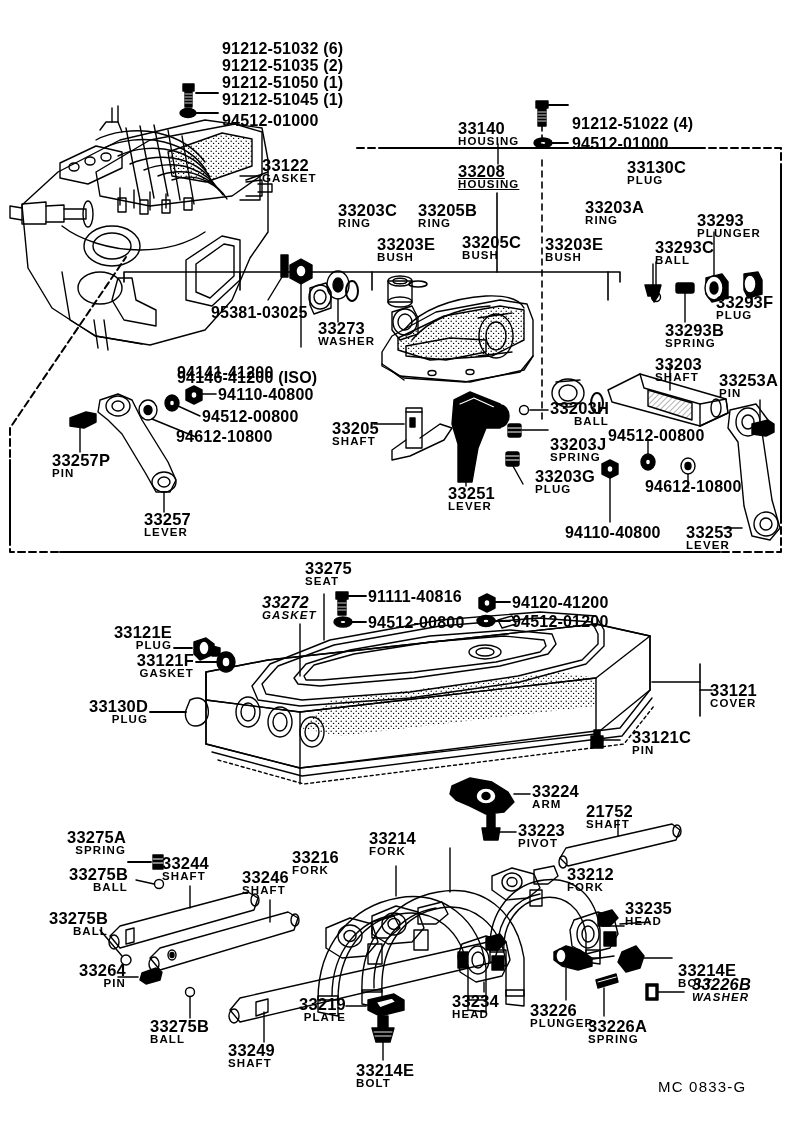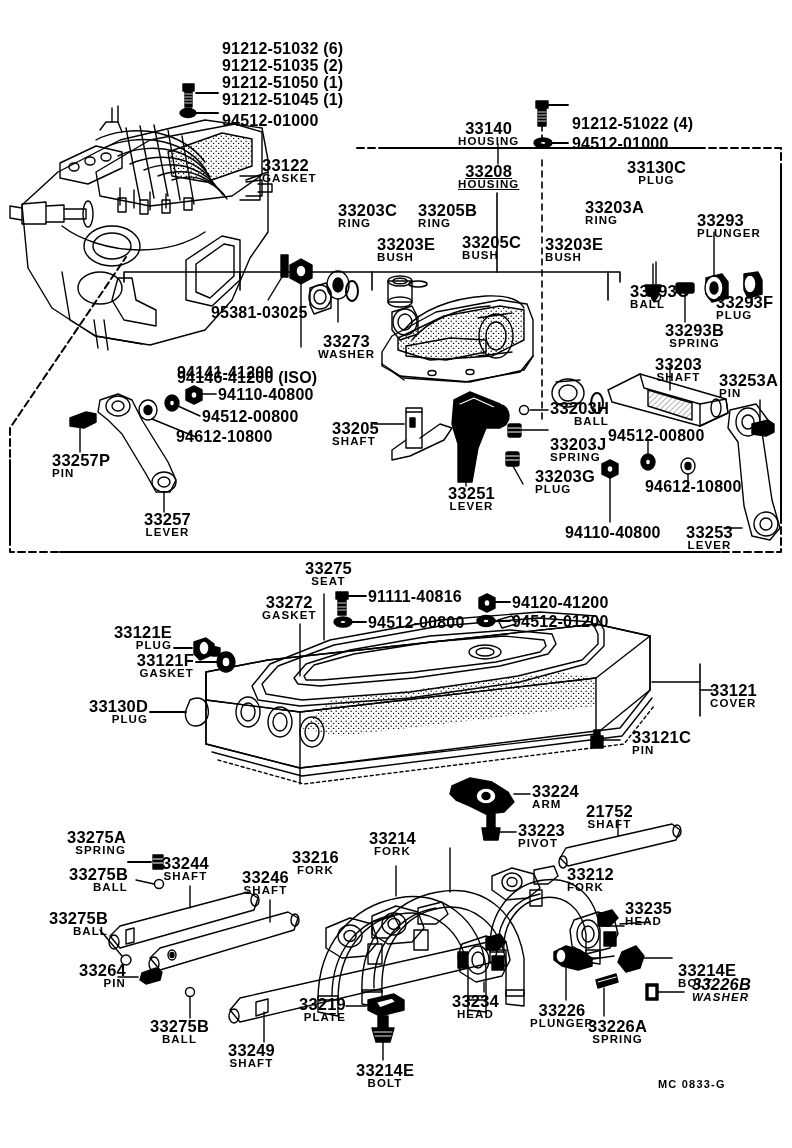--- a/index.html
+++ b/index.html
@@ -28,36 +28,36 @@
     font-weight:700;
     letter-spacing:0.2px;
   }
   .lab .nm{
     display:block;
     font-size:11.5px;
     font-weight:700;
     letter-spacing:1.1px;
     margin-top:0px;
   }
-  .lab.c{text-align:center;}
+  .lab.c{text-align:left;}
   .lab.r{text-align:right;}
   
   .pn{
     position:absolute;
     font-size:16px;
     font-weight:700;
     white-space:nowrap;
     letter-spacing:0.2px;
   }
   
   svg.over{position:absolute;left:0;top:0;width:792px;height:1148px;pointer-events:none;}
   .footer{
     position:absolute;
-    font-size:11px;
-    font-weight:700;
+    font-size:15px;
+    font-weight:400;
     letter-spacing:1.2px;
     white-space:nowrap;
   }
 </style>
 </head>
 <body>
 
 <div id="sheet">
 
   <svg class="over" viewBox="0 0 792 1148">
@@ -689,21 +689,21 @@
     <span class="nm">BUSH</span>
   </div>
   <div class="lab" style="left:462px;top:234px;">
     <span class="num">33205C</span>
     <span class="nm">BUSH</span>
   </div>
   <div class="lab" style="left:545px;top:236px;">
     <span class="num">33203E</span>
     <span class="nm">BUSH</span>
   </div>
-  <div class="lab" style="left:630px;top:239px;margin-top:44px;">
+  <div class="lab" style="left:655px;top:239px;">
     <span class="num">33293C</span>
     <span class="nm">BALL</span>
   </div>
   <div class="lab" style="left:716px;top:294px;">
     <span class="num">33293F</span>
     <span class="nm">PLUG</span>
   </div>
   <div class="lab c" style="left:665px;top:322px;">
     <span class="num">33293B</span>
     <span class="nm">SPRING</span>
@@ -711,21 +711,21 @@
   <div class="lab c" style="left:655px;top:356px;">
     <span class="num">33203</span>
     <span class="nm">SHAFT</span>
   </div>
   <div class="lab" style="left:719px;top:372px;">
     <span class="num">33253A</span>
     <span class="nm">PIN</span>
   </div>
 
   <div class="pn" style="left:211px;top:304px;">95381-03025</div>
-  <div class="lab c" style="left:318px;top:320px;margin-top:13px;">
+  <div class="lab c" style="left:318px;top:320px;">
     <span class="num">33273</span>
     <span class="nm">WASHER</span>
   </div>
   <div class="pn" style="left:177px;top:347px;margin-top:22px;">94146-41200 (ISO)</div>
   <div class="pn" style="left:177px;top:364px;">94141-41200</div>
 
   <div class="pn" style="left:218px;top:386px;">94110-40800</div>
   <div class="pn" style="left:202px;top:408px;">94512-00800</div>
   <div class="pn" style="left:176px;top:428px;">94612-10800</div>
 
@@ -764,21 +764,21 @@
   <div class="pn" style="left:565px;top:524px;">94110-40800</div>
   <div class="lab c" style="left:686px;top:524px;">
     <span class="num">33253</span>
     <span class="nm">LEVER</span>
   </div>
 
   <div class="lab c" style="left:305px;top:560px;">
     <span class="num">33275</span>
     <span class="nm">SEAT</span>
   </div>
-  <div class="lab c" style="left:262px;top:594px;">
+  <div class="lab c" style="left:262px;top:594px;font-style:italic;">
     <span class="num">33272</span>
     <span class="nm">GASKET</span>
   </div>
   <div class="pn" style="left:368px;top:588px;">91111-40816</div>
   <div class="pn" style="left:368px;top:614px;">94512-00800</div>
   <div class="pn" style="left:512px;top:594px;">94120-41200</div>
   <div class="pn" style="left:512px;top:613px;">94512-01200</div>
 
   <div class="lab r" style="left:38px;top:624px;width:134px;">
     <span class="num">33121E</span>

